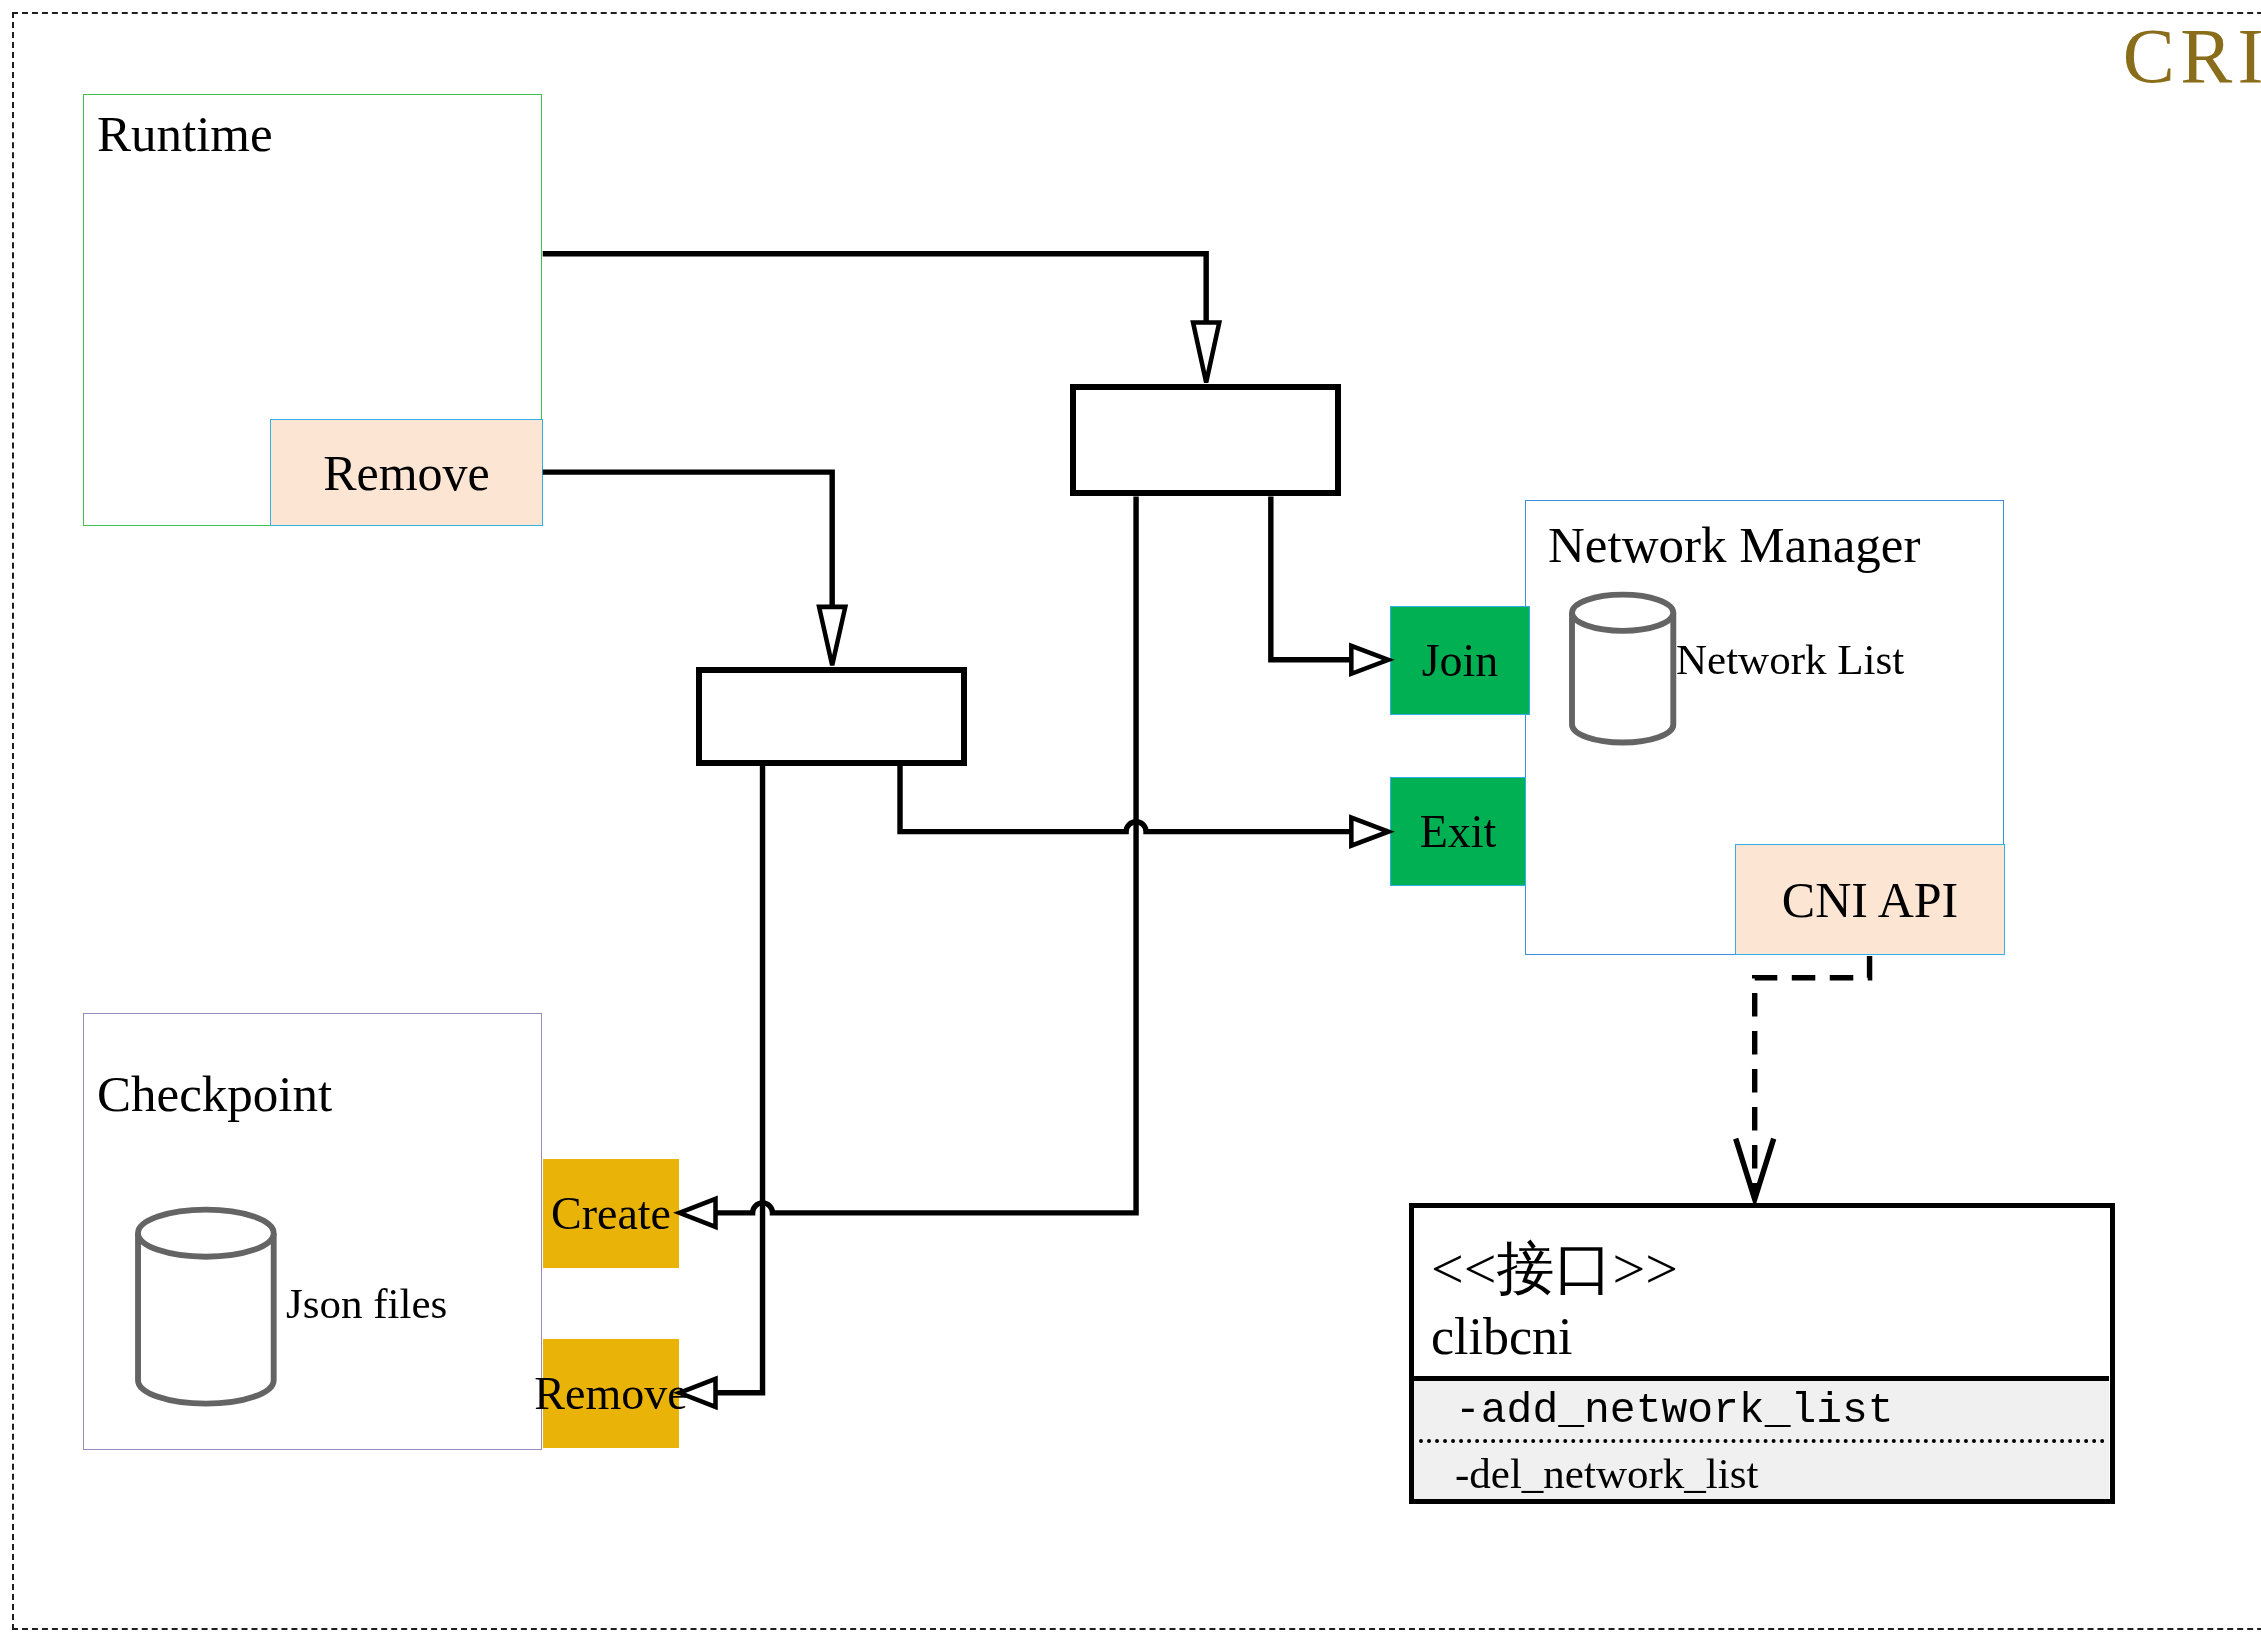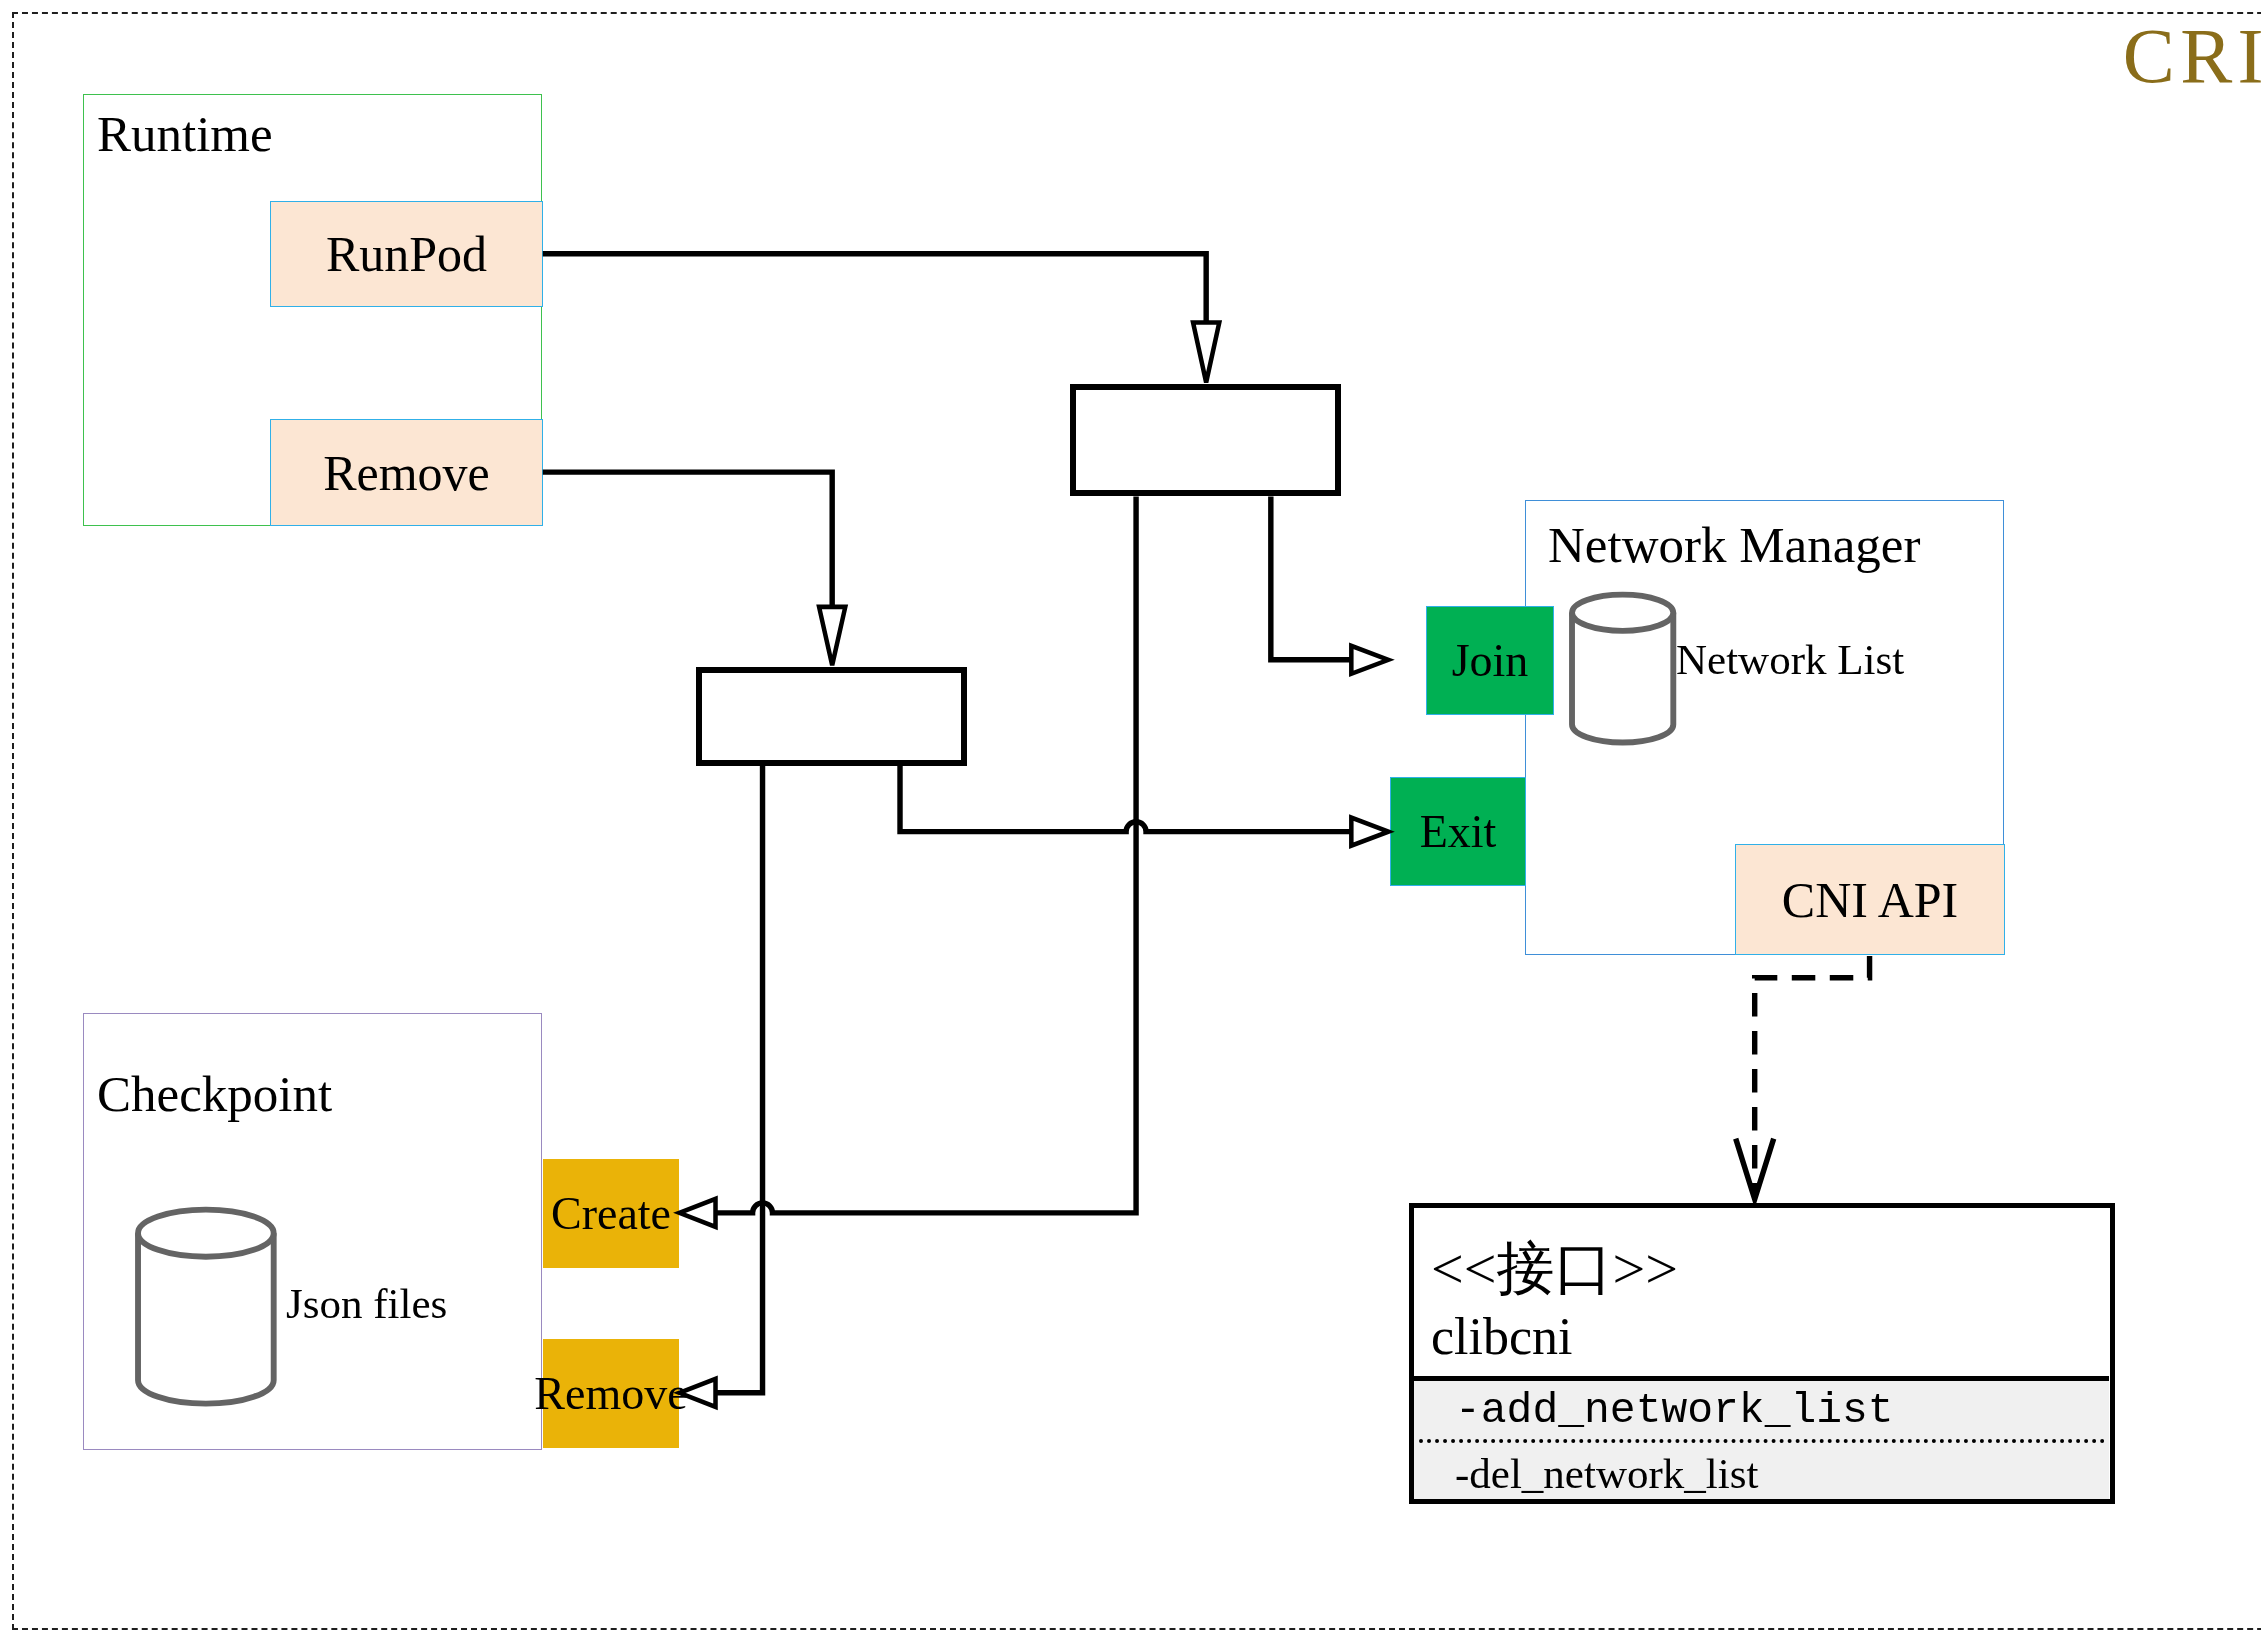--- a/index.html
+++ b/index.html
@@ -34,21 +34,21 @@
   #runpod-btn{left:270px;top:201px;width:273px;height:106px;}
   #stoppod-btn{left:270px;top:419px;width:273px;height:107px;}
   #cniapi-btn{left:1735px;top:844px;width:270px;height:111px;}
   
   .flat-btn{
     display:flex;align-items:center;justify-content:center;
     font-size:46px;border:1.4px solid #30b0e8;
   }
   .green-btn{background:#00b053;}
   .blue-btn{background:#eab308;}
-  #join-btn{left:1426px;top:606px;width:128px;height:109px;}
+  #join-btn{left:1390px;top:606px;width:140px;height:109px;}
   #exit-btn{left:1390px;top:777px;width:136px;height:109px;}
   #create-btn{left:543px;top:1159px;width:136px;height:109px;border:none;}
   #remove-btn{left:543px;top:1339px;width:136px;height:109px;border:none;}
   
   .junction{background:#ffffff;border:6.3px solid #000;}
   #junction-upper{left:1070px;top:384px;width:271px;height:112px;}
   #junction-lower{left:696px;top:667px;width:271px;height:99px;}
   
   #clibcni-box{left:1409px;top:1203px;width:706px;height:301px;border:5.4px solid #000;background:#ffffff;}
   #clibcni-head{left:1414px;top:1208px;width:695px;height:167px;background:#ffffff;}
@@ -70,23 +70,20 @@
 <body>
 
 <div id="canvas">
 
   <div id="frame" class="abs"></div>
 
   <div id="cri" class="abs">CRI</div>
 
   <div id="runtime-box" class="abs container-box"></div>
   <div id="runtime-title" class="abs box-title">Runtime</div>
-  <div id="runpod-btn" class="abs peach-btn">
-    <span>RunPod</span>
-  </div>
   <div id="stoppod-btn" class="abs peach-btn">
     <span>Remove</span>
   </div>
 
   <div id="checkpoint-box" class="abs container-box"></div>
   <div id="checkpoint-title" class="abs box-title">Checkpoint</div>
   <div id="json-files-label" class="abs small-label">Json files</div>
   <div id="create-btn" class="abs flat-btn blue-btn">
     <span>Create</span>
   </div>

